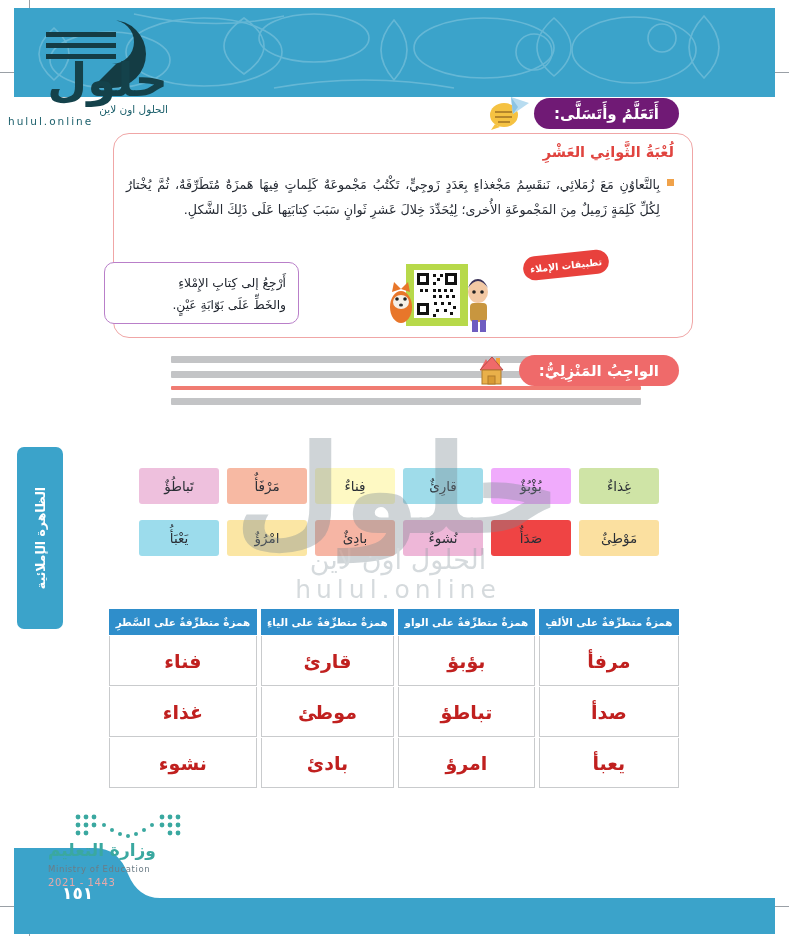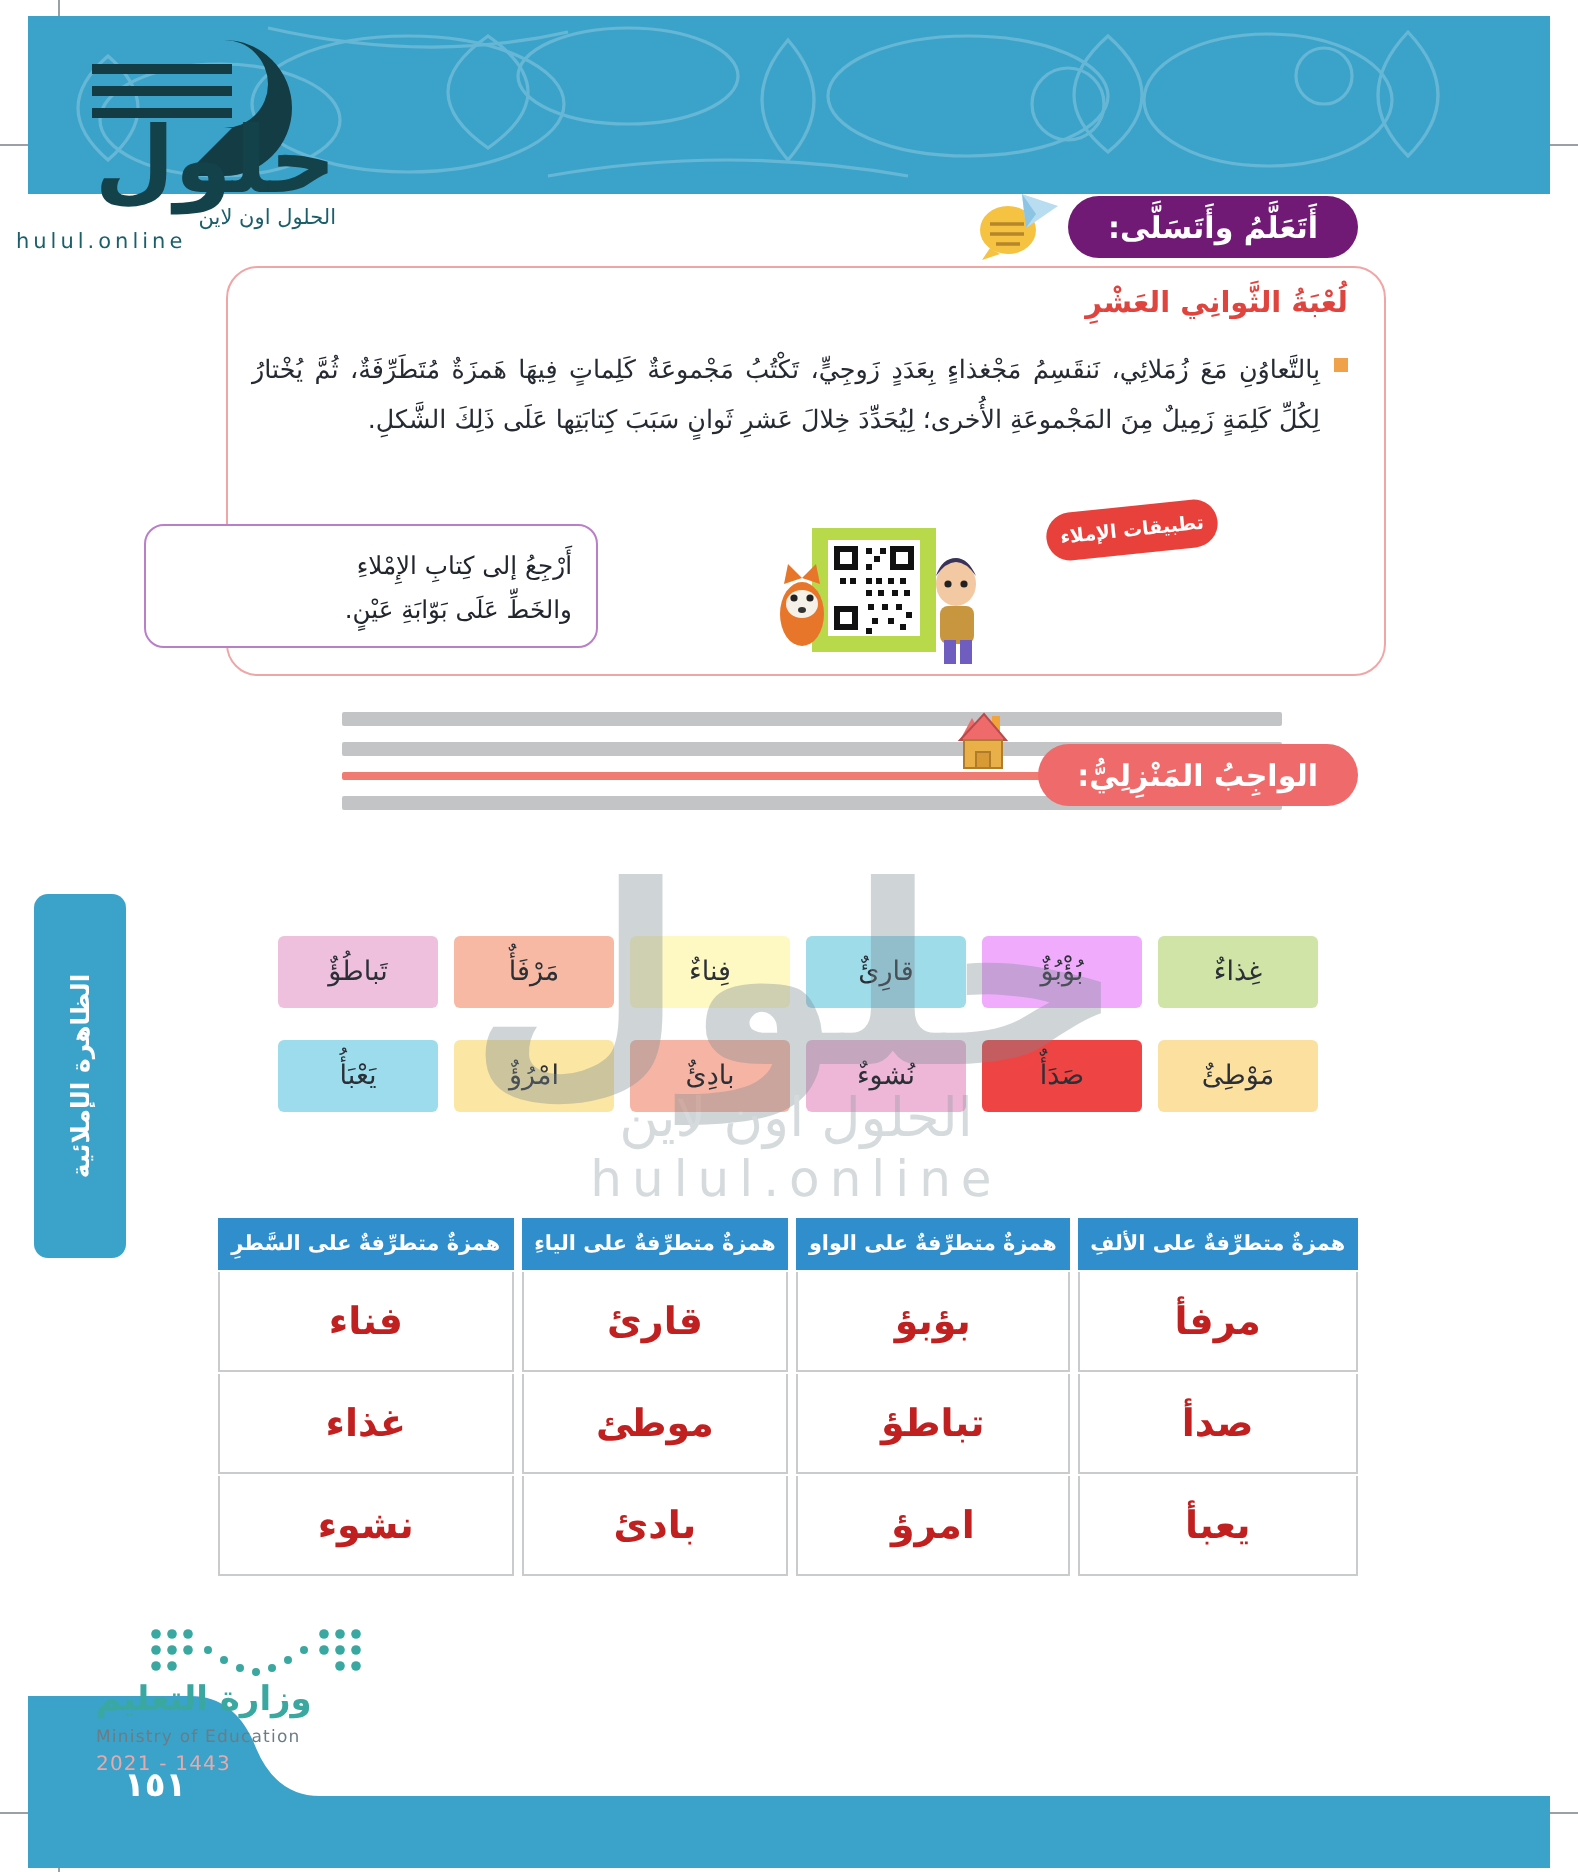--- a/index.html
+++ b/index.html
@@ -85,21 +85,21 @@
     color: #ffffff;
     font-size: 15px;
     font-weight: bold;
     display: flex;
     align-items: center;
     justify-content: center;
     padding: 0 20px;
     direction: rtl;
   }
   .pill-learn { right: 110px; top: 98px; background: #701a75; }
-  .pill-home  { right: 110px; top: 372px; background: #ef6a6a; }
+  .pill-home  { right: 110px; top: 355px; background: #ef6a6a; }
 
   .pill-icon { position: absolute; width: 44px; height: 36px; }
   .icon-plane { right: 258px; top: 94px; }
   .icon-house { right: 275px; top: 354px; }
 
   
   .learn-box {
     position: absolute;
     right: 96px; top: 133px;
     width: 580px; height: 205px;
@@ -134,21 +134,21 @@
     line-height: 25px;
     color: #252a33;
     text-align: justify;
     direction: rtl;
   }
 
   
   .qr-strip {
     position: absolute;
     right: 490px; top: 262px;
-    width: 227px; height: 62px;
+    width: 195px; height: 62px;
     border: 1.8px solid #b97fc9;
     border-radius: 10px;
     background: #ffffff;
     direction: rtl;
   }
   .qr-text {
     position: absolute;
     right: 12px; top: 9px;
     font-size: 12.3px;
     line-height: 22px;

